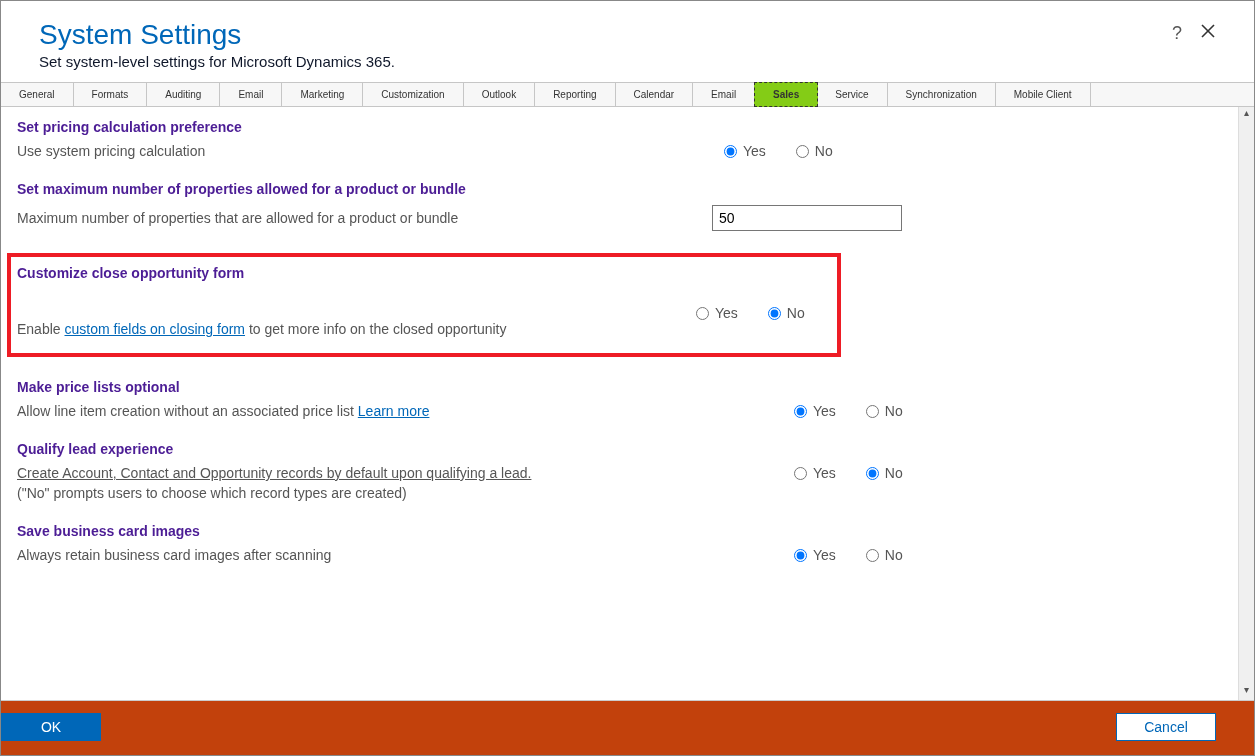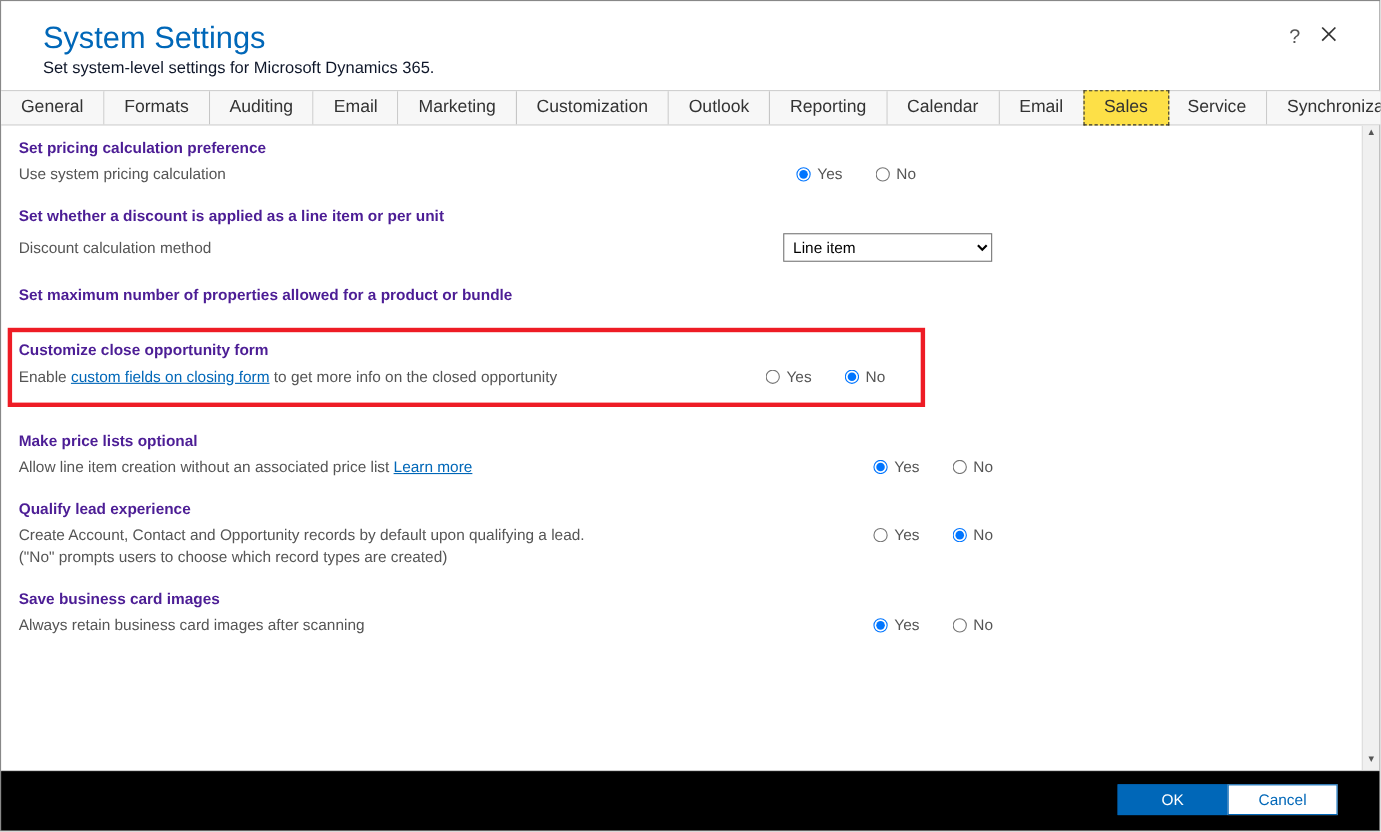--- a/index.html
+++ b/index.html
@@ -50,32 +50,33 @@
   }
   .close-icon svg { width: 16px; height: 16px; }
   .tabs {
     display: flex;
     border-top: 1px solid #c6c6c6;
     border-bottom: 1px solid #c6c6c6;
     background: #f7f7f7;
   }
   .tab {
     padding: 6px 18px;
-    font-size: 16px;
+    font-size: 10px;
     color: #333;
     border-right: 1px solid #c6c6c6;
     cursor: pointer;
     background: #f7f7f7;
     white-space: nowrap;
   }
   .tab.active {
-    background: #fde047;
+    background: #84cc16;
     position: relative;
     border: 1px dashed #333;
     margin: -1px;
+    font-weight: bold;
   }
   .content-wrapper {
     flex: 1;
     display: flex;
     overflow: hidden;
     border-bottom: 1px solid #ccc;
   }
   .content {
     flex: 1;
     padding: 12px 16px 20px 16px;
@@ -157,22 +158,22 @@
     width: 190px;
     height: 26px;
     border: 1px solid #767676;
     padding: 2px 4px;
     font-size: 14px;
     background: #fff;
   }
   .footer {
     padding: 12px 38px 14px 0;
     display: flex;
-    justify-content: flex-end;
-    background: #000000;
+    justify-content: space-between;
+    background: #c2410c;
   }
   .btn {
     min-width: 100px;
     height: 28px;
     border: 1px solid #0067b8;
     font-size: 14px;
     cursor: pointer;
     padding: 0 10px;
   }
   .btn-primary { background: #0067b8; color: #fff; border-color: #0067b8; }
@@ -230,38 +231,33 @@
                 <span>Yes</span>
               </label>
             <label class="radio-opt">
                 <input type="radio" name="rg1" style="">
                 <span>No</span>
               </label>
           </div>
         </div>
       </div>
 
-      <div class="section">
-        <div class="section-title">Set whether a discount is applied as a line item or per unit</div>
-        <div class="row">
-          <div class="row-label">Discount calculation method</div>
-          <select class="select-input">
-            <option>Line item</option>
-          </select>
-        </div>
-      </div>
 
       <div class="section">
         <div class="section-title">Set maximum number of properties allowed for a product or bundle</div>
+        <div class="row">
+          <div class="row-label">Maximum number of properties that are allowed for a product or bundle</div>
+          <input class="text-input" type="text" value="50" style="">
+        </div>
       </div>
 
       <div class="section highlight">
         <div class="section-title">Customize close opportunity form</div>
         <div class="row">
-          <div class="row-label" style="flex:0 0 667px;">
+          <div class="row-label" style="flex:0 0 667px;margin-top:32px;">
             <span>Enable </span><a class="link" href="#">custom fields on closing form</a><span> to get more info on the closed opportunity</span>
           </div>
           <div class="radio-group">
             <label class="radio-opt">
                 <input type="radio" name="rg2" style="">
                 <span>Yes</span>
               </label>
             <label class="radio-opt">
                 <input type="radio" name="rg2" checked="" style="">
                 <span>No</span>
@@ -285,21 +281,21 @@
                 <input type="radio" name="rg3" style="">
                 <span>No</span>
               </label>
           </div>
         </div>
       </div>
 
       <div class="section">
         <div class="section-title">Qualify lead experience</div>
         <div class="row">
-          <div class="row-label" style="flex:0 0 765px;">Create Account, Contact and Opportunity records by default upon qualifying a lead.</div>
+          <div class="row-label" style="flex:0 0 765px;text-decoration:underline;">Create Account, Contact and Opportunity records by default upon qualifying a lead.</div>
           <div class="radio-group">
             <label class="radio-opt">
                 <input type="radio" name="rg4" style="">
                 <span>Yes</span>
               </label>
             <label class="radio-opt">
                 <input type="radio" name="rg4" checked="" style="">
                 <span>No</span>
               </label>
           </div>

